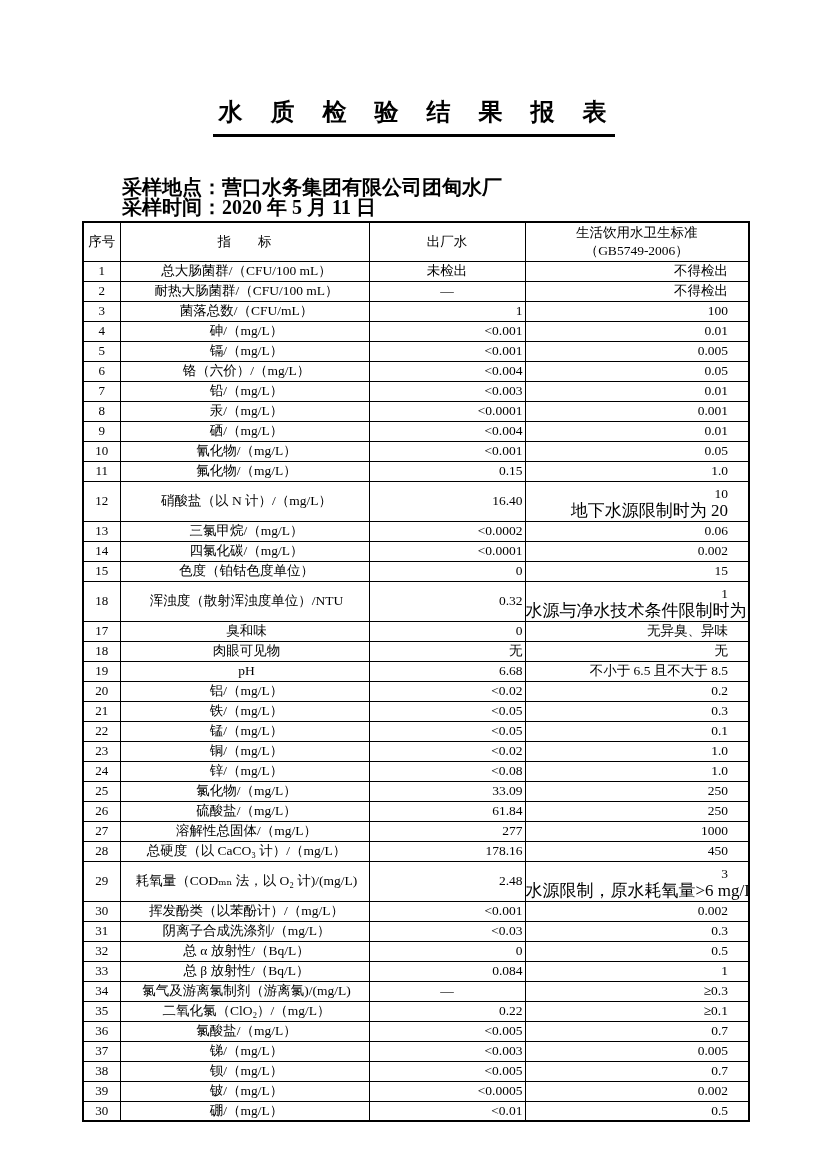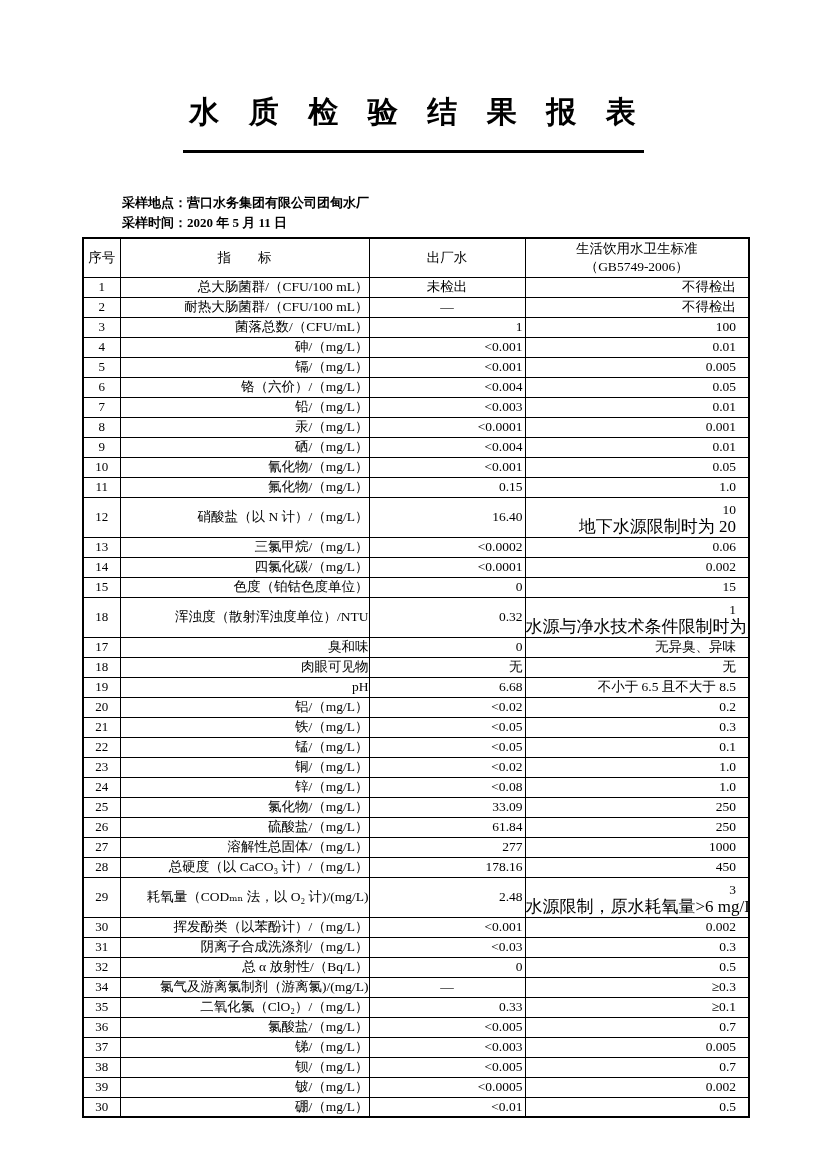--- a/index.html
+++ b/index.html
@@ -8,31 +8,31 @@
     background: #ffffff;
     color: #000000;
     font-family: "Liberation Serif", "DejaVu Serif", serif;
     overflow: hidden;
   }
   .page { width: 827px; height: 1169px; position: relative; }
 
   .title-wrap { text-align: center; padding-top: 94px; }
   .doc-title {
     display: inline-block;
-    font-size: 30px;
+    font-size: 24px;
     font-weight: bold;
     line-height: 36px;
     letter-spacing: 2px;
     word-spacing: 18px;
-    padding: 0 6px 20px 6px;
+    padding: 0 6px 4px 6px;
     border-bottom: 3px solid #000;
     white-space: nowrap;
   }
 
-  .meta { margin: 40px 0 0 122px; font-size: 13px; font-weight: 600; }
+  .meta { margin: 40px 0 0 122px; font-size: 20px; font-weight: 600; }
   .meta-line { line-height: 20px; white-space: nowrap; }
 
   table.report {
     margin: 4px 0 0 82px;
     width: 666px;
     border-collapse: collapse;
     table-layout: fixed;
     border: 2px solid #000;
     font-size: 13.5px;
   }
@@ -44,24 +44,24 @@
   th, td { border: 1px solid #000; font-weight: normal; overflow: hidden; }
 
   thead tr { height: 39px; font-family: Liberation Serif, serif; }
   th { text-align: center; vertical-align: middle; font-size: 13.5px; }
   th .hdr-line { line-height: 18px; }
 
   tbody tr { height: 20px; }
   tbody tr.tall { height: 40px; }
 
   td.cell-index { text-align: center; vertical-align: middle; font-size: 13px; }
-  td.cell-indicator { text-align: right; vertical-align: middle; padding-left: 4px; white-space: nowrap; }
+  td.cell-indicator { text-align: center; vertical-align: middle; padding-left: 4px; white-space: nowrap; }
   td.cell-value { text-align: right; vertical-align: middle; padding-right: 2px; white-space: nowrap; margin-left: 40px; }
   td.cell-value.center { text-align: center; padding-right: 0; }
-  td.cell-standard { text-align: right; vertical-align: middle; padding-right: 12px; white-space: nowrap; }
+  td.cell-standard { text-align: right; vertical-align: middle; padding-right: 20px; white-space: nowrap; }
   td.cell-standard .std-line1 { line-height: 19px; }
   td.cell-standard .std-line2 { line-height: 15px; font-size: 17px; }
 </style>
 </head>
 <body>
 
 <div class="page">
 
   <div class="title-wrap">
     <span class="doc-title">水 质 检 验 结 果 报 表</span>
@@ -286,29 +286,35 @@
           <td class="cell-value">&lt;0.03</td>
           <td class="cell-standard">0.3</td>
         </tr>
         <tr>
           <td class="cell-index">32</td>
           <td class="cell-indicator">总 α 放射性/（Bq/L）</td>
           <td class="cell-value">0</td>
           <td class="cell-standard">0.5</td>
         </tr>
         <tr>
+          <td class="cell-index">33</td>
+          <td class="cell-indicator">总 β 放射性/（Bq/L）</td>
+          <td class="cell-value">0.084</td>
+          <td class="cell-standard">1</td>
+        </tr>
+        <tr>
           <td class="cell-index">34</td>
           <td class="cell-indicator">氯气及游离氯制剂（游离氯)/(mg/L)</td>
           <td class="cell-value center">—</td>
           <td class="cell-standard">≥0.3</td>
         </tr>
         <tr>
           <td class="cell-index">35</td>
           <td class="cell-indicator">二氧化氯（ClO₂）/（mg/L）</td>
-          <td class="cell-value">0.33</td>
+          <td class="cell-value">0.22</td>
           <td class="cell-standard">≥0.1</td>
         </tr>
         <tr>
           <td class="cell-index">36</td>
           <td class="cell-indicator">氯酸盐/（mg/L）</td>
           <td class="cell-value">&lt;0.005</td>
           <td class="cell-standard">0.7</td>
         </tr>
         <tr>
           <td class="cell-index">37</td>

